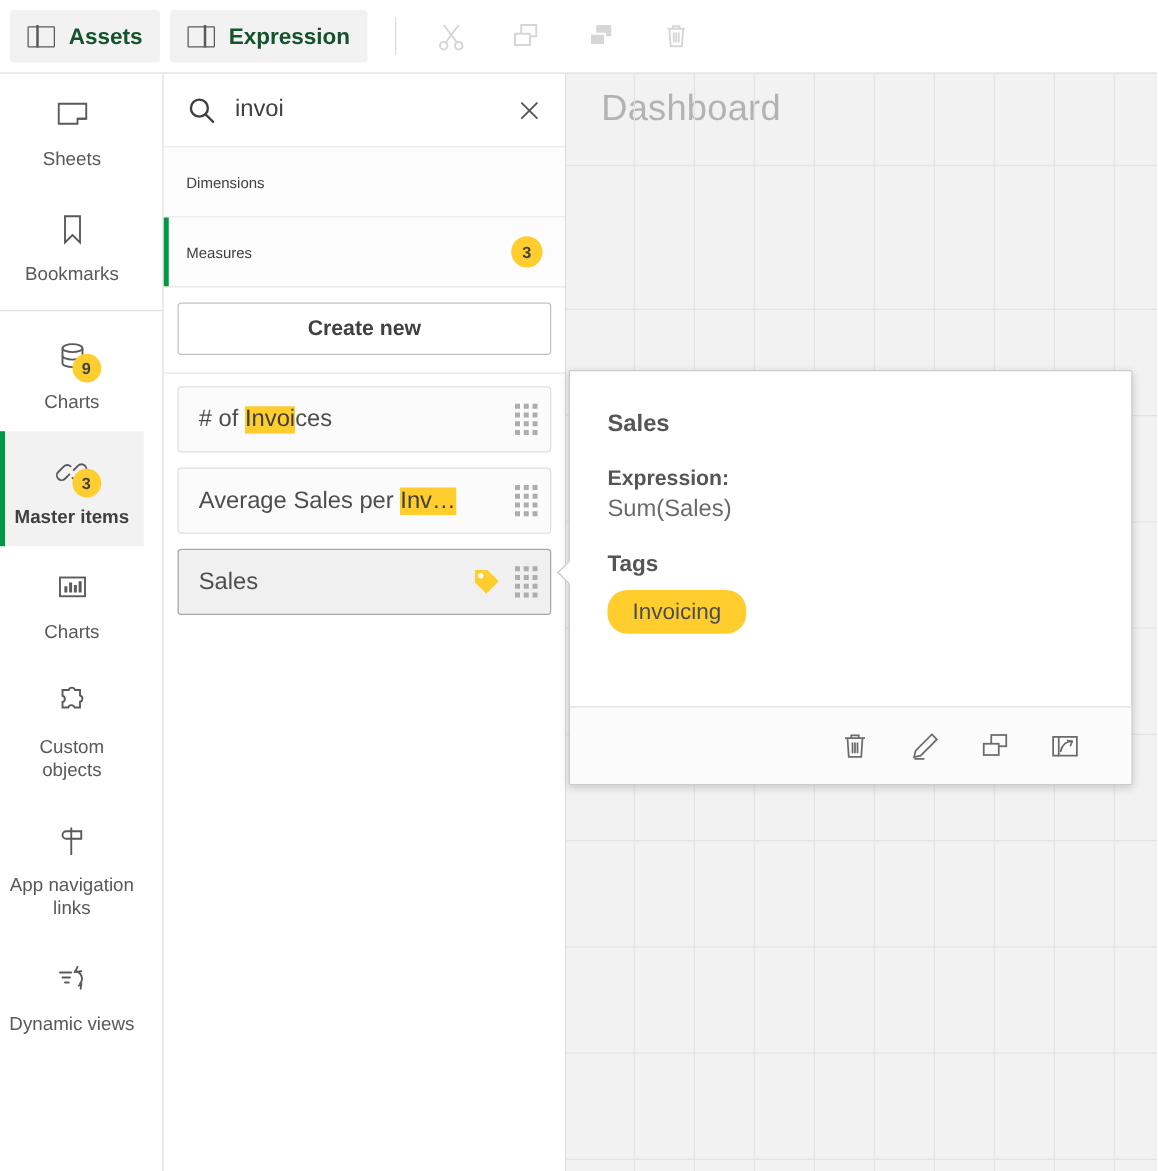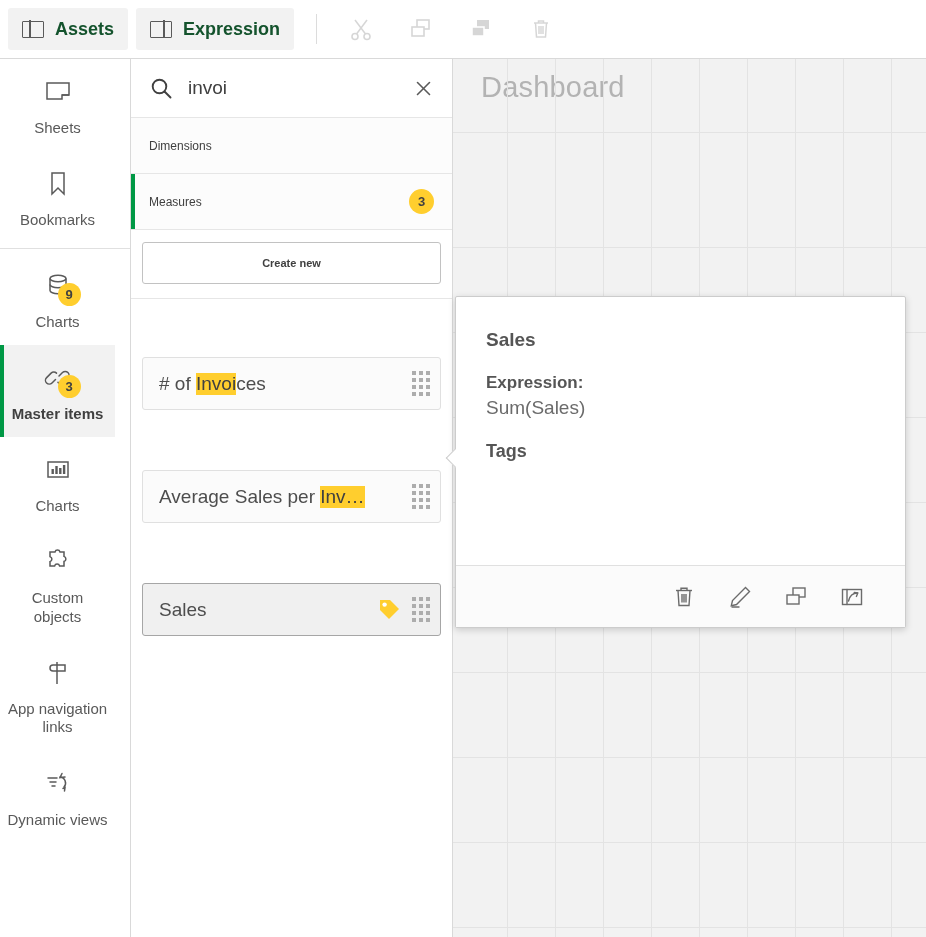--- a/index.html
+++ b/index.html
@@ -86,29 +86,29 @@
   }
   .acc-badge {
     min-width: 25px; height: 25px; border-radius: 50%;
     background: #FFCE2E; color: #404040; font-size: 13px; font-weight: 700;
     display: flex; align-items: center; justify-content: center;
   }
 
   .create-wrap { padding: 12px 11px 14px; border-bottom: 1px solid #e6e6e6; }
   .create-btn {
     width: 100%; height: 42px; border: 1px solid #c2c2c2; border-radius: 3px;
-    background: #ffffff; color: #404040; font-size: 11px; font-weight: 600;
+    background: #ffffff; color: #404040; font-size: 17px; font-weight: 600;
     font-family: "Liberation Sans", sans-serif; cursor: pointer;
   }
 
   .m-list { padding: 10px 11px 0; display: flex; flex-direction: column; gap: 12px; }
   .m-item {
     position: relative; height: 53px; border: 1px solid #e0e0e0; border-radius: 3px;
     background: #fbfbfb; display: flex; align-items: center;
-    padding: 0 8px 0 16px; gap: 8px; cursor: pointer; margin-top: 48px;
+    padding: 0 8px 0 16px; gap: 8px; cursor: pointer;
   }
   .m-item.selected { background: #f0f0f0; border-color: #a6a6a6; }
   .m-name { flex: 1; font-size: 19px; color: #4d4d4d; white-space: nowrap; overflow: hidden; }
   .m-name mark { background: #FFCE2E; color: #404040; padding: 1px 0; }
   .grip {
     width: 22px; height: 26px; display: grid;
     grid-template-columns: repeat(3, 4px); grid-template-rows: repeat(4, 4px);
     gap: 3px; justify-content: center; align-content: center; cursor: grab;
   }
   .grip i { width: 4px; height: 4px; background: #adadad; display: block; }
@@ -443,20 +443,21 @@
   </div>
 
   <div class="popover">
     <div class="pop-arrow"></div>
 
     <div class="pop-body">
       <div class="pop-title">Sales</div>
       <div class="pop-h">Expression:</div>
       <div class="pop-val">Sum(Sales)</div>
       <div class="pop-tags-h">Tags</div>
+      <span class="tag-pill">Invoicing</span>
     </div>
 
     <div class="pop-footer">
       <span class="pf-ico">
         <svg width="26" height="26" viewBox="0 0 26 26">
           <g fill="none" stroke="#6b6b6b" stroke-width="1.4">
             <path d="M5 6.5 h16"></path>
             <path d="M10 6.5 V4.2 h6 V6.5"></path>
             <path d="M7 6.5 l1 15 h10 l1 -15"></path>
             <line x1="11" y1="10" x2="11" y2="18.5"></line>

